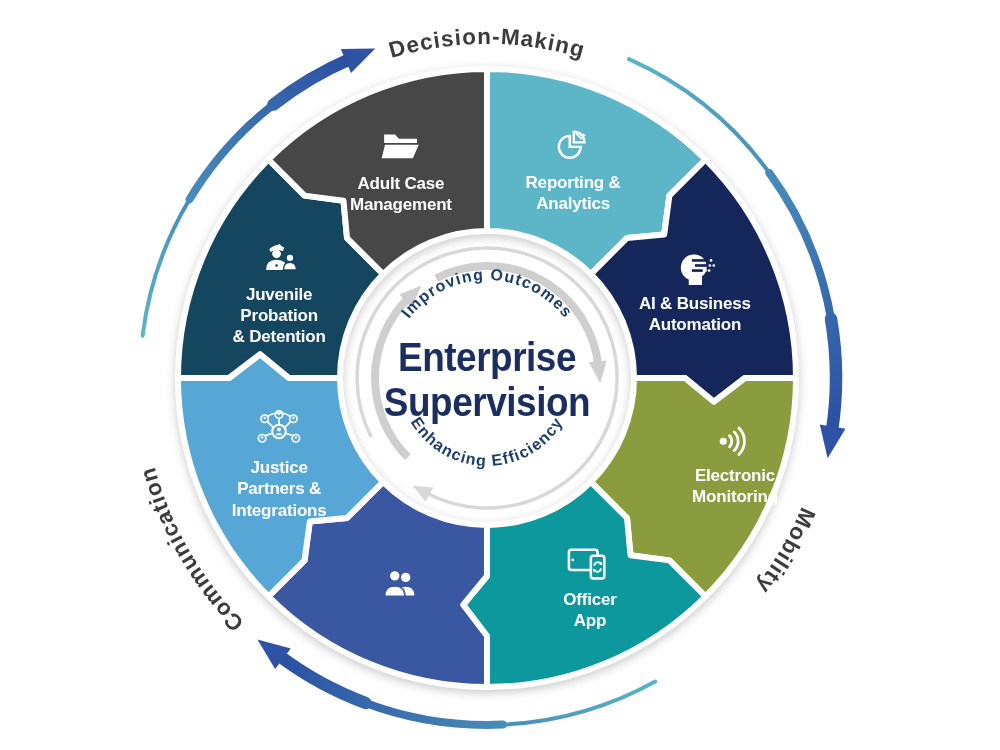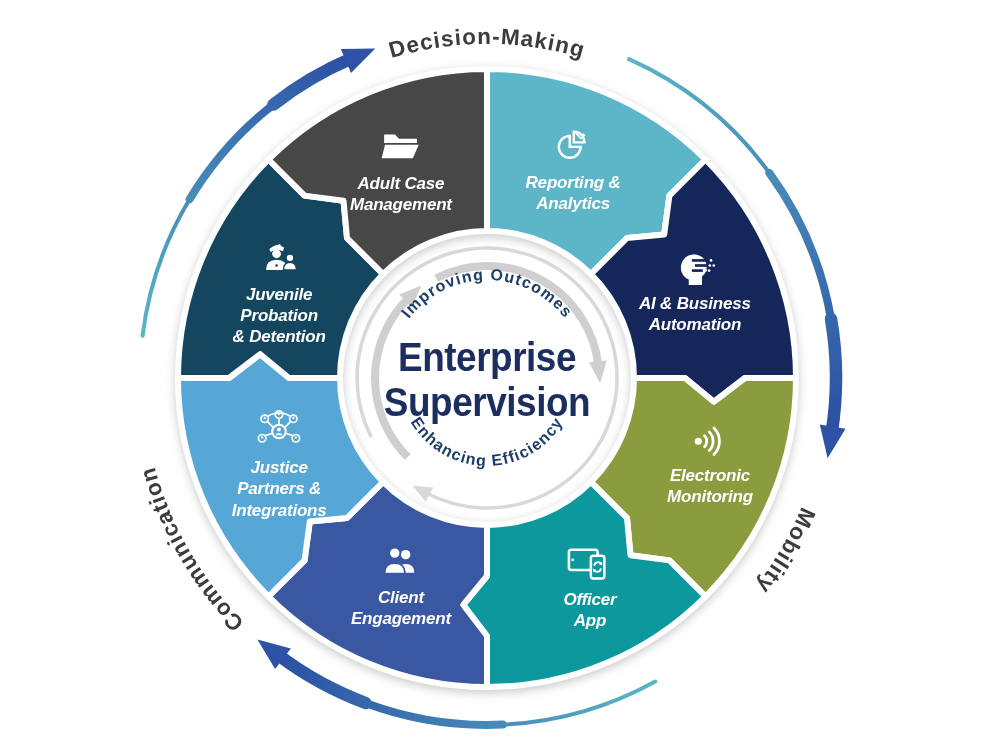--- a/index.html
+++ b/index.html
@@ -4,21 +4,21 @@
 <style>
   html,body{margin:0;padding:0;background:#fff;}
   #stage{position:relative;width:1000px;height:750px;overflow:hidden;background:#fff;
          font-family:"Liberation Sans", sans-serif;}
   #diagram{position:absolute;left:0;top:0;}
   #wheel{filter:drop-shadow(0 3px 5px rgba(70,70,70,.28));}
   .outer-label{font-size:22.5px;font-weight:bold;fill:var(--label-gray,#3c3c3c);letter-spacing:1px;}
   .ring-text{font-size:16px;font-weight:bold;fill:var(--ring-navy,#1c3e68);letter-spacing:1.15px;}
   .seg-item{position:absolute;width:170px;transform:translate(-50%,-50%);
             display:flex;flex-direction:column;align-items:center;gap:3px;
-            color:#fff;text-align:center;pointer-events:none;font-style:italic;}
+            color:#fff;text-align:center;pointer-events:none;}
   .seg-label{font-size:17px;line-height:1.25;font-weight:bold;white-space:pre-line;letter-spacing:-.2px;}
   .seg-icon{display:block;line-height:0;}
   .center-title{position:absolute;left:487px;top:380px;transform:translate(-50%,-50%) scaleX(.9);
                 color:var(--title-navy,#1b2e5f);font-weight:bold;font-size:41px;line-height:1.1;
                 letter-spacing:-.5px;text-align:center;white-space:nowrap;}
 </style>
 </head>
 <body>
 
 <div id="stage">
@@ -124,21 +124,21 @@
           <circle cx="51" cy="21.2" r="1.7"></circle>
             <circle cx="45.5" cy="27.7" r="1.7"></circle>
           <circle cx="50" cy="27.7" r="1.7"></circle>
         </g>
       </svg>
     </span>
     <div class="seg-label">AI &amp; Business
 Automation</div>
   </div>
 
-  <div class="seg-item" style="left: 710px; top: 464.104px; justify-content: flex-end; --seg: #8a9c3e;">
+  <div class="seg-item" style="left: 735px; top: 464.104px; justify-content: flex-end; --seg: #8a9c3e;">
     <span class="seg-icon">
       <svg viewBox="0 0 64 52" width="50" height="42">
         <circle cx="17" cy="26" r="4.6" fill="#fff"></circle>
         <g fill="none" stroke="#fff" stroke-width="3.6" stroke-linecap="round">
           <path d="M25 19 a10 10 0 0 1 0 14"></path>
           <path d="M31 14 a17 17 0 0 1 0 24"></path>
           <path d="M37 9 a24 24 0 0 1 0 34"></path>
         </g>
       </svg>
     </span>
@@ -172,22 +172,20 @@
         <g fill="#fff">
           <circle cx="38" cy="15" r="6"></circle>
           <path d="M27 38 q0-11 11-11 q11 0 11 11 z"></path>
         </g>
         <g fill="#fff" stroke="var(--seg)" stroke-width="2">
           <circle cx="24" cy="13" r="7"></circle>
           <path d="M11 39 q0-13 13-13 q13 0 13 13 z"></path>
         </g>
       </svg>
     </span>
-    <div class="seg-label">Client
-Engagement</div>
   </div>
 
   <div class="seg-item" style="left: 279.127px; top: 464.104px; align-items: center; --seg: #57a7d6;">
     <span class="seg-icon">
       <svg viewBox="0 0 64 52" width="54" height="46">
         <g fill="none" stroke="#fff" stroke-width="2">
           <path d="M32 19 V11 M26 23 L18 15 M38 23 L46 15 M25 29 L15 32 M39 29 L49 32"></path>
           <path d="M19 9 a17 11 0 0 1 26 0"></path>
         </g>
         <g fill="none" stroke="#fff" stroke-width="2">

